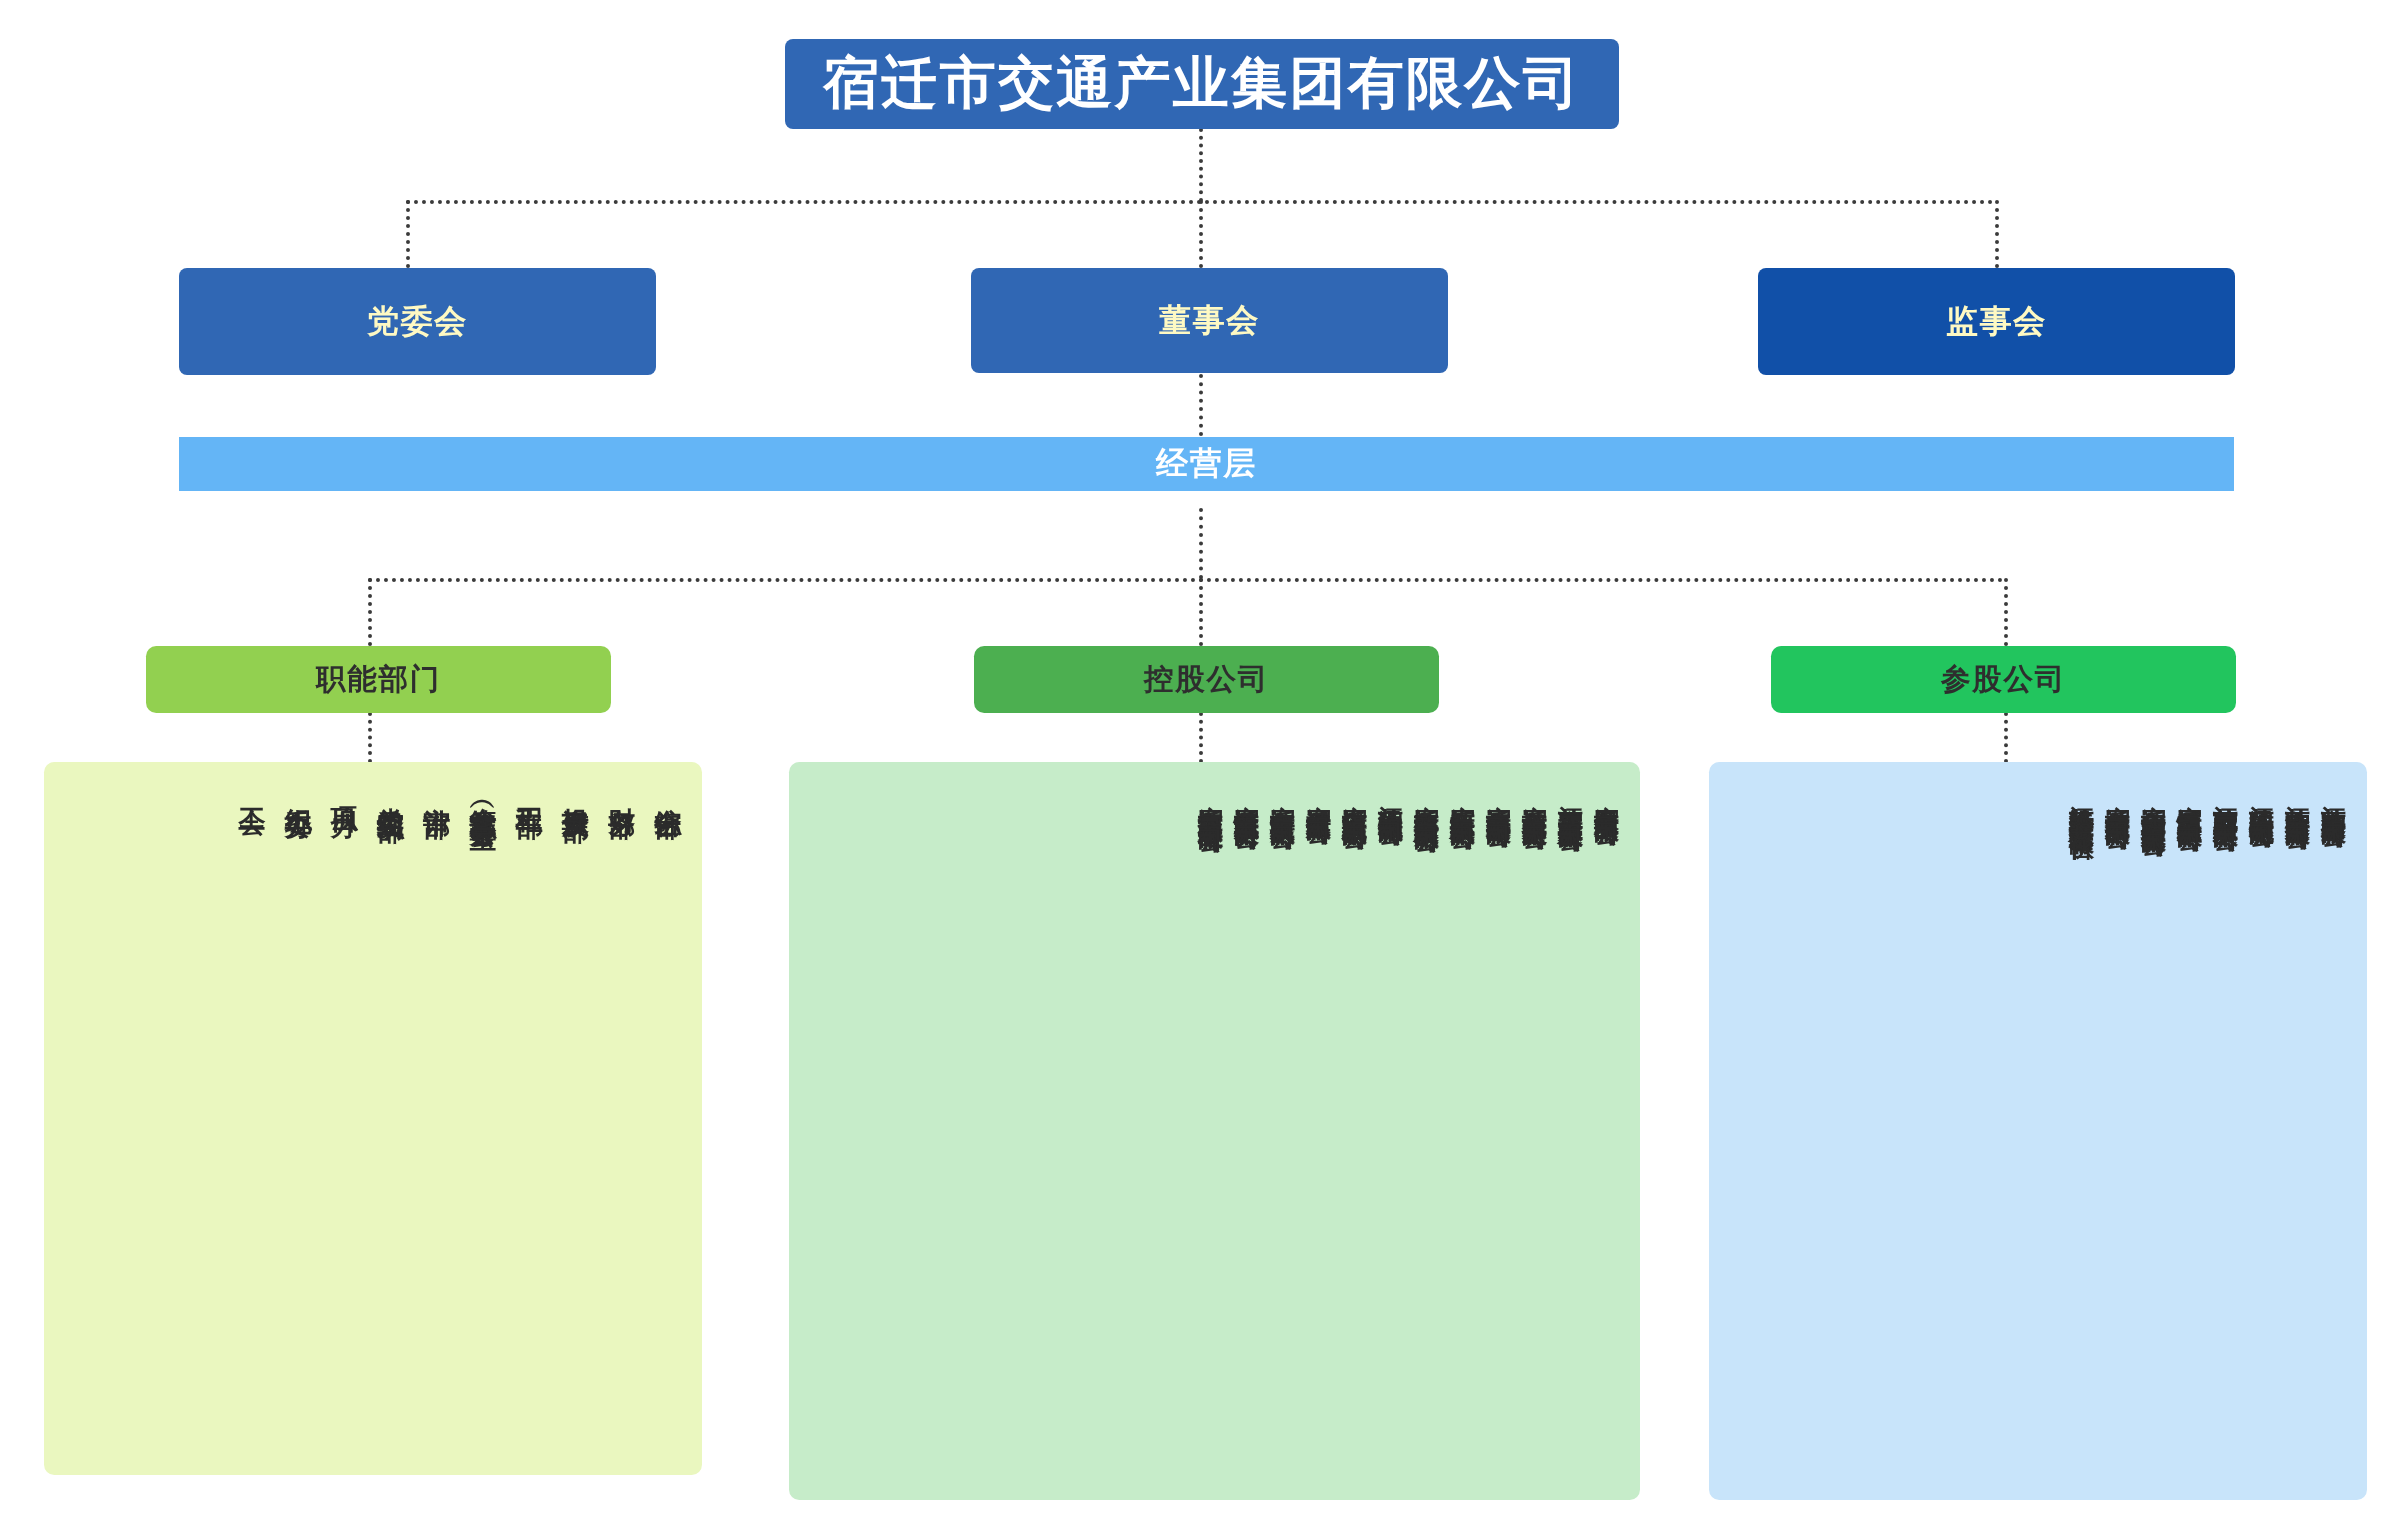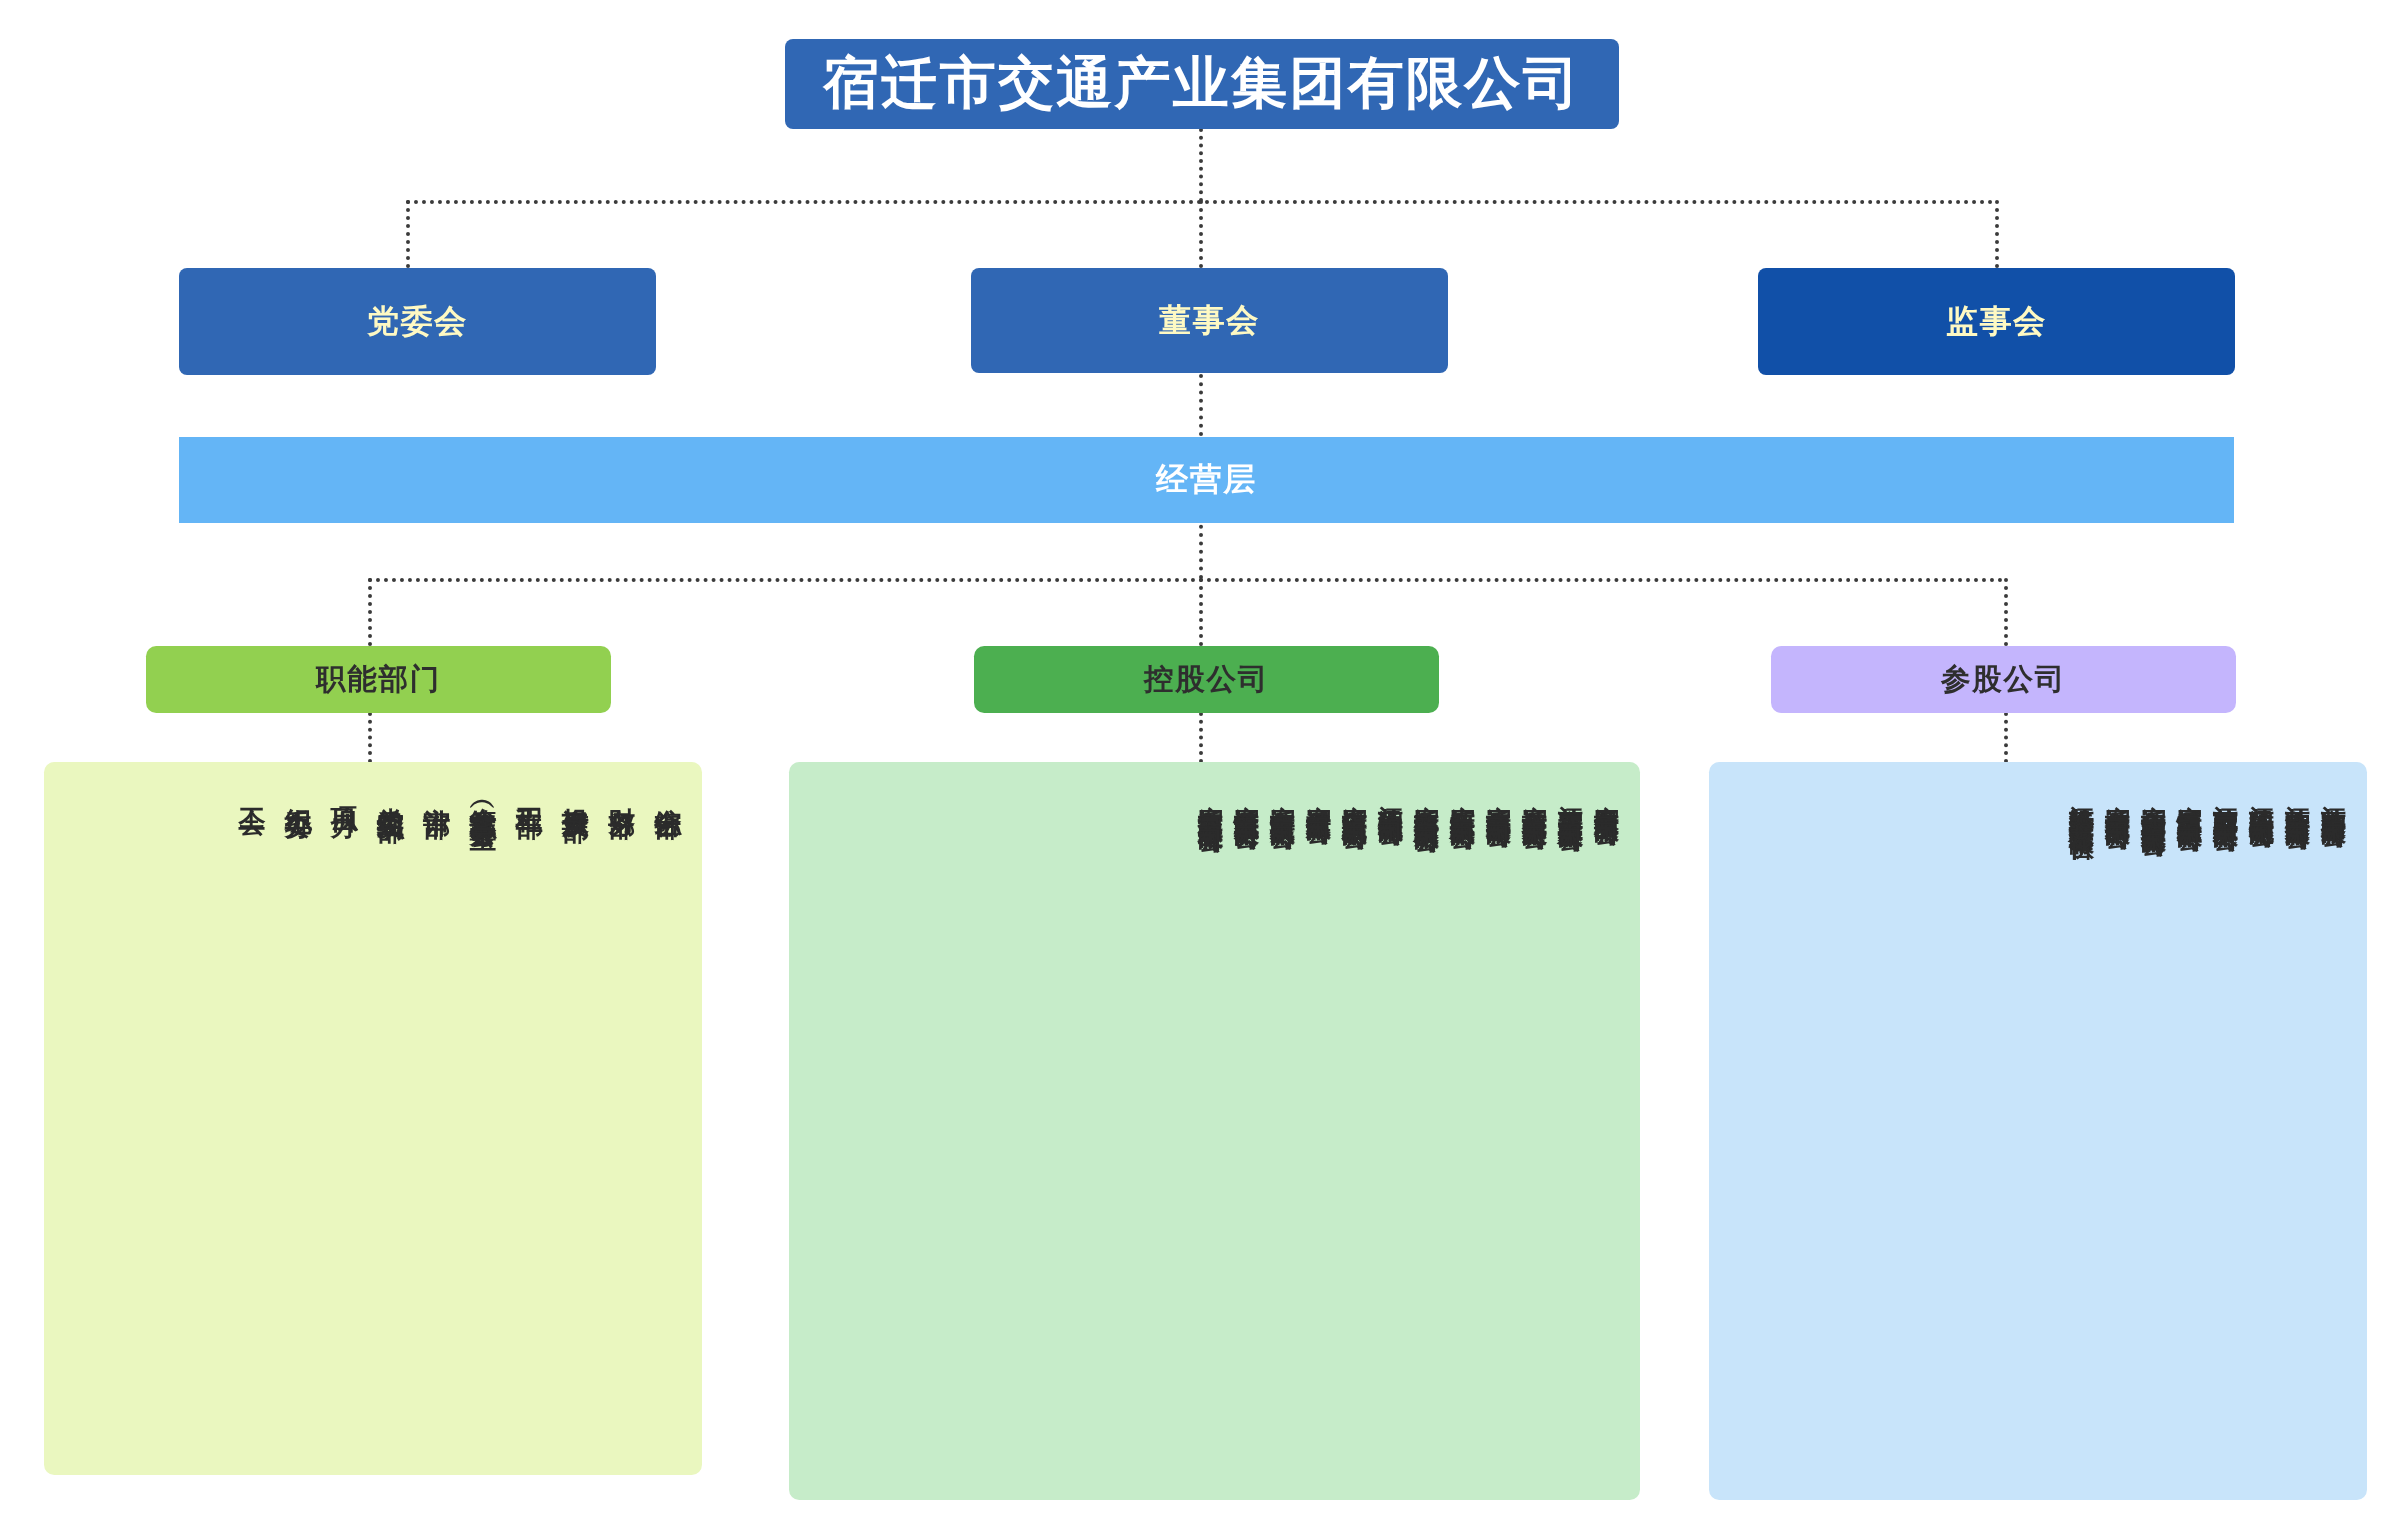--- a/index.html
+++ b/index.html
@@ -27,21 +27,21 @@
   }
   .node-mid.dark{background:#1150a8;}
   .node-band{
     background:#64b5f6;color:#ffffff;font-size:32px;letter-spacing:1.7px;border-radius:0;
   }
   .node-cat{
     color:#2e2e2e;font-size:29.5px;letter-spacing:1.7px;border-radius:10.2px;
   }
   .cat-green-light{background:#92d050;}
   .cat-green{background:#4caf50;}
-  .cat-teal{background:#c4b5fd;}
+  .cat-teal{background:#22c55e;}
 
   
   .panel{
     position:absolute;box-sizing:border-box;border-radius:10.2px;
     display:flex;flex-direction:row-reverse;align-items:flex-start;
     justify-content:flex-start;
     padding:24px 19px 17px 19px;
     overflow:hidden;
   }
   .panel-func{background:#eaf7bf;}
@@ -86,21 +86,21 @@
   <div class="vline" style="left:368px;top:712px;height:51px;"></div>
   <div class="vline" style="left:1199px;top:712px;height:51px;"></div>
   <div class="vline" style="left:2004px;top:712px;height:51px;"></div>
 
   <div class="node node-root" style="left:785px;top:39px;width:834px;height:90px;">宿迁市交通产业集团有限公司</div>
 
   <div class="node node-mid" style="left:179px;top:268px;width:477px;height:107px;">党委会</div>
   <div class="node node-mid" style="left:971px;top:268px;width:477px;height:105px;text-align:right;">董事会</div>
   <div class="node node-mid dark" style="left:1758px;top:268px;width:477px;height:107px;">监事会</div>
 
-  <div class="node node-band" style="left:179px;top:437px;width:2055px;height:86px;">经营层</div>
+  <div class="node node-band" style="left:179px;top:437px;width:2055px;height:54px;">经营层</div>
 
   <div class="node node-cat cat-green-light" style="left:138px;top:646px;width:465px;height:67px;margin-left:8px;">职能部门</div>
   <div class="node node-cat cat-green" style="left:966px;top:646px;width:465px;height:67px;margin-left:8px;">控股公司</div>
   <div class="node node-cat cat-teal" style="left:1771px;top:646px;width:465px;height:67px;">参股公司</div>
 
   <div class="panel panel-func" style="left:44px;top:762px;width:658px;height:713px;">
     <div class="vtext">综合部</div>
     <div class="vtext">财务部</div>
     <div class="vtext">投资发展部</div>
     <div class="vtext">工程部</div>

